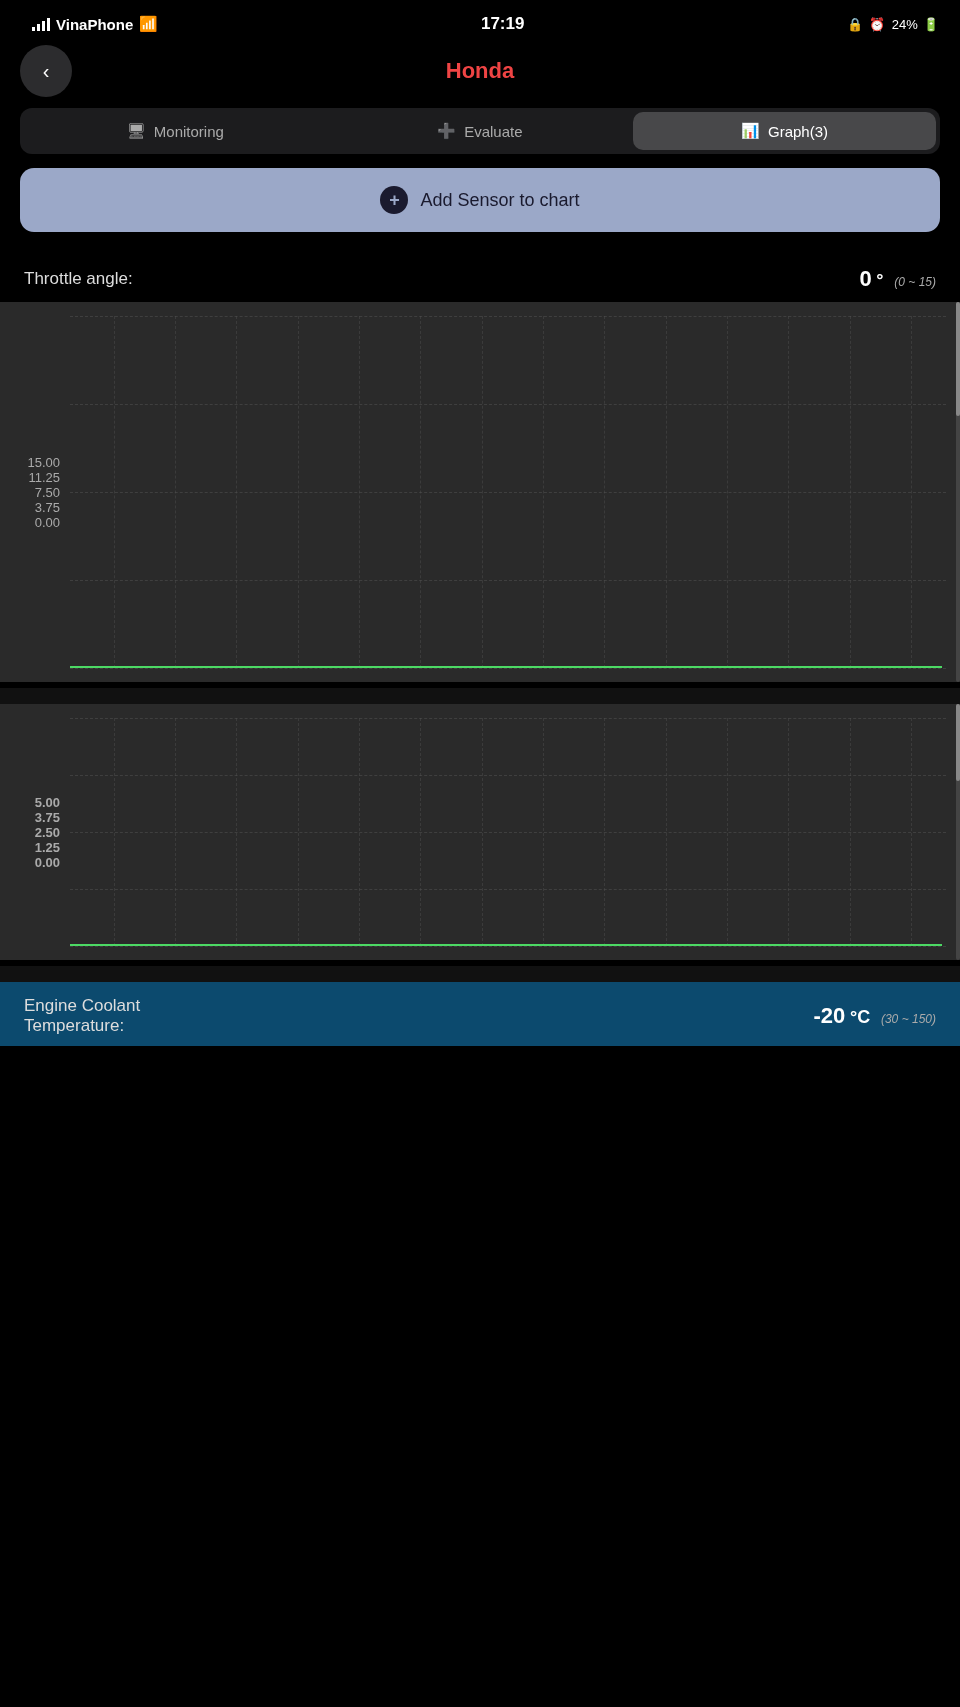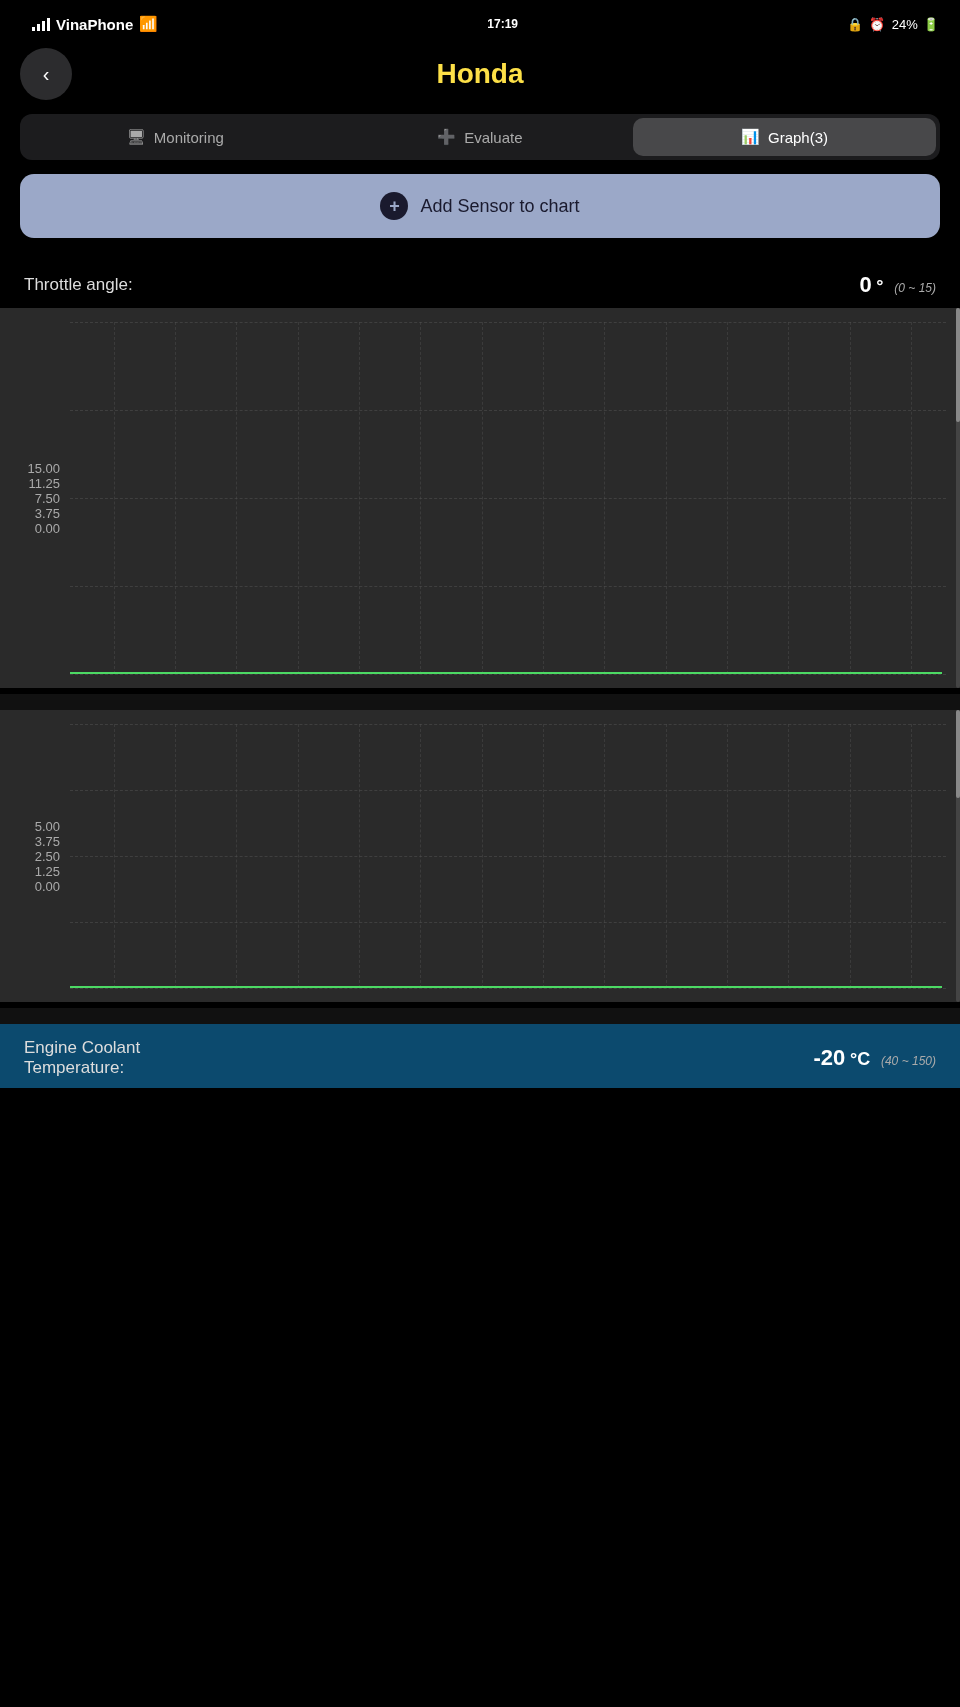--- a/index.html
+++ b/index.html
@@ -38,21 +38,21 @@
     }
     .signal-bars span {
       background: #fff;
       width: 3px;
       display: block;
     }
     .wifi-icon {
       font-size: 15px;
     }
     .status-center {
-      font-size: 12px;
+      font-size: 17px;
       font-weight: 600;
     }
     .status-right {
       display: flex;
       align-items: center;
       gap: 6px;
       font-size: 13px;
     }
 
     
@@ -73,23 +73,23 @@
       background: #2c2c2e;
       border: none;
       display: flex;
       align-items: center;
       justify-content: center;
       cursor: pointer;
       color: #fff;
       font-size: 20px;
     }
     .header-title {
-      font-size: 28px;
+      font-size: 22px;
       font-weight: 600;
-      color: #fde047;
+      color: #ef4444;
     }
 
     
     .tabs-container {
       display: flex;
       margin: 10px 20px 14px 20px;
       background: #1c1c1e;
       border-radius: 12px;
       padding: 4px;
       gap: 2px;
@@ -376,21 +376,21 @@
 
     <div class="scrollbar">
       <div class="scrollbar-thumb"></div>
     </div>
   </div>
 </div>
 
 <div class="chart-divider"></div>
 
 <div class="sensor-block">
-  <div class="chart-container" style="position:relative; height:292px;">
+  <div class="chart-container" style="position:relative; height:256px;font-weight:bold;">
 
     <div class="chart-y-labels">
       <span class="chart-y-label">5.00</span>
       <span class="chart-y-label">3.75</span>
       <span class="chart-y-label">2.50</span>
       <span class="chart-y-label">1.25</span>
       <span class="chart-y-label">0.00</span>
     </div>
 
     <div class="grid-lines">
@@ -424,16 +424,16 @@
 </div>
 
 <div class="chart-divider"></div>
 
 <div class="sensor-block sensor-block-bottom">
   <div class="sensor-header">
     <span class="sensor-name">Engine Coolant<br>Temperature:</span>
     <span class="sensor-value">
       <span class="val-number val-negative">-20</span>
       <span class="val-unit">°C</span>
-      <span class="val-range">(40 ~ 150)</span>
+      <span class="val-range">(30 ~ 150)</span>
     </span>
   </div>
 </div>
 
 </body></html>

